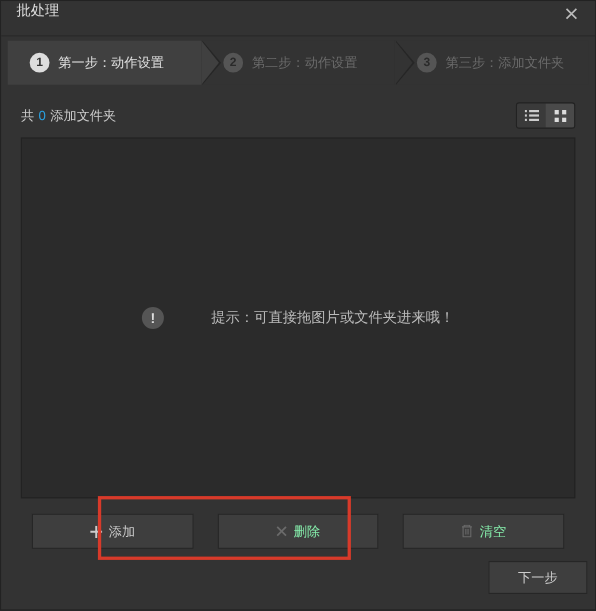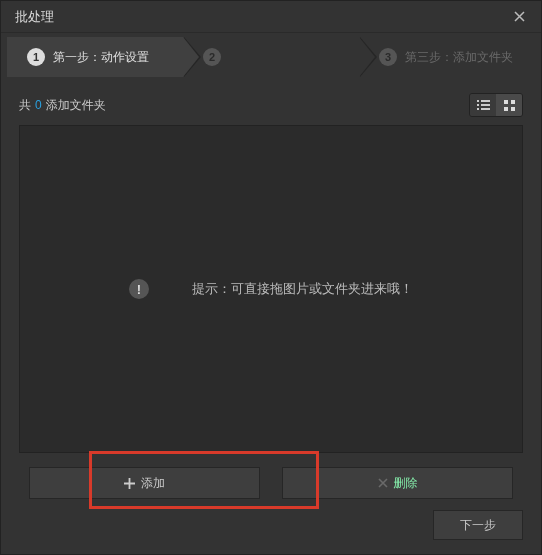--- a/index.html
+++ b/index.html
@@ -16,21 +16,21 @@
     width: 542px;
     height: 555px;
     background: #333333;
     border: 1px solid #222;
     position: relative;
   }
   .titlebar {
     height: 32px;
     background: #333333;
     display: flex;
-    align-items: center;
+    align-items: flex-start;
     padding: 0 8px 0 14px;
     border-bottom: 1px solid #2a2a2a;
   }
   .titlebar-title {
     color: #ddd;
     font-size: 13px;
     flex: 1;
   }
   .close-btn {
     width: 28px;
@@ -186,21 +186,21 @@
     position: absolute;
     border: 3px solid #d83a2a;
     left: 88px;
     top: 450px;
     width: 230px;
     height: 58px;
     pointer-events: none;
   }
   .footer {
     position: absolute;
-    right: 18px;
+    right: 7px;
     bottom: 14px;
     display: flex;
     gap: 10px;
   }
   .footer .fbtn {
     width: 90px;
     height: 30px;
     background: #3e3e3e;
     border: 1px solid #262626;
     color: #ccc;
@@ -226,20 +226,21 @@
     </div>
   </div>
 
   <div class="steps">
     <div class="step active">
       <span class="step-num">1</span>
       <span>第一步：动作设置</span>
     </div>
     <div class="step">
       <span class="step-num">2</span>
+      <span>第二步：动作设置</span>
     </div>
     <div class="step">
       <span class="step-num">3</span>
       <span>第三步：添加文件夹</span>
     </div>
   </div>
 
   <div class="content">
 
     <div class="count-row">
@@ -284,20 +285,28 @@
         <span>添加</span>
       </div>
       <div class="btn disabled">
         <span class="ico">
           <svg width="10" height="10" viewBox="0 0 10 10">
               <path d="M1 1 L9 9 M9 1 L1 9" stroke="#6a6a6a" stroke-width="1.6"></path>
             </svg>
         </span>
         <span>删除</span>
       </div>
+      <div class="btn disabled">
+        <span class="ico">
+          <svg width="11" height="12" viewBox="0 0 11 12">
+              <path d="M1 2 h9 M3 2 V0.5 h5 V2 M2 2 v9 h7 v-9 M4.5 4 v5 M6.5 4 v5" fill="none" stroke="#6a6a6a" stroke-width="1"></path>
+            </svg>
+        </span>
+        <span>清空</span>
+      </div>
     </div>
 
   </div>
 
   <div class="highlight-box"></div>
 
   <div class="footer">
     <div class="fbtn">
       <span>下一步</span>
     </div>

